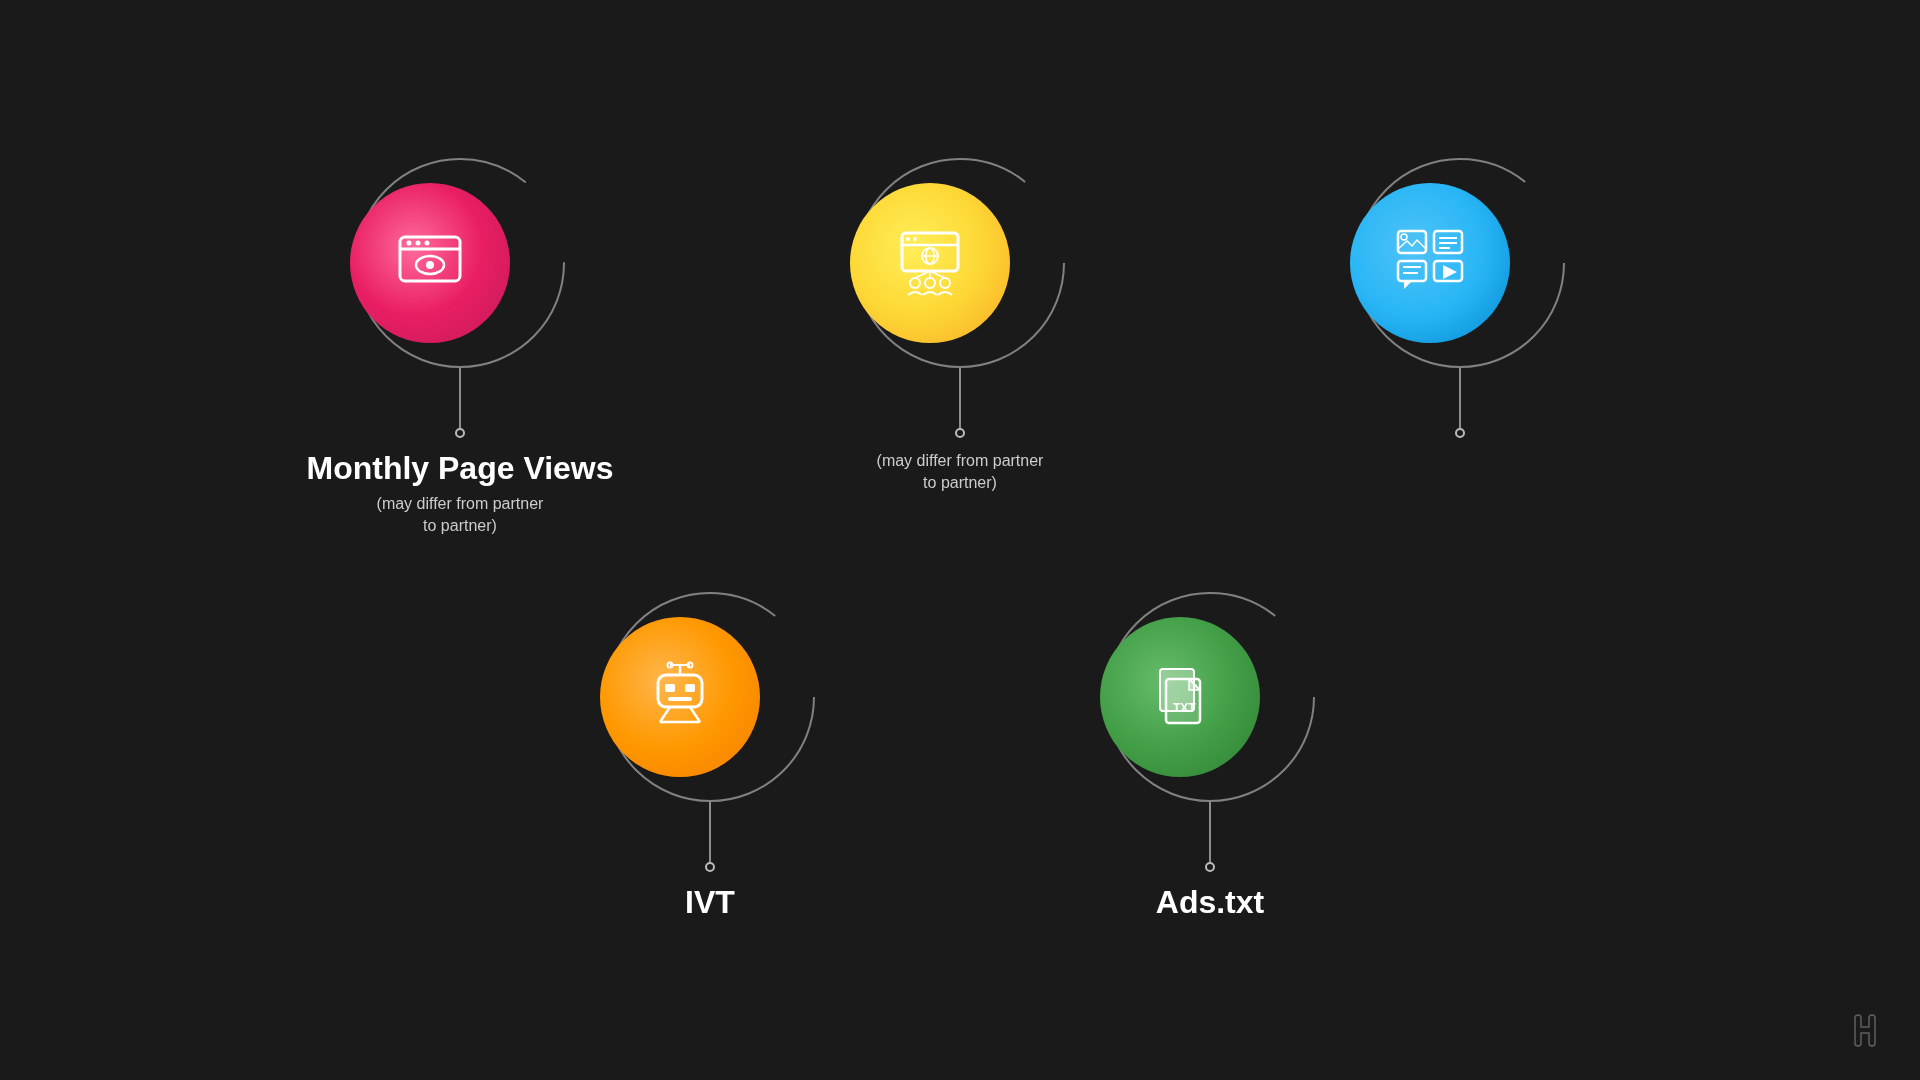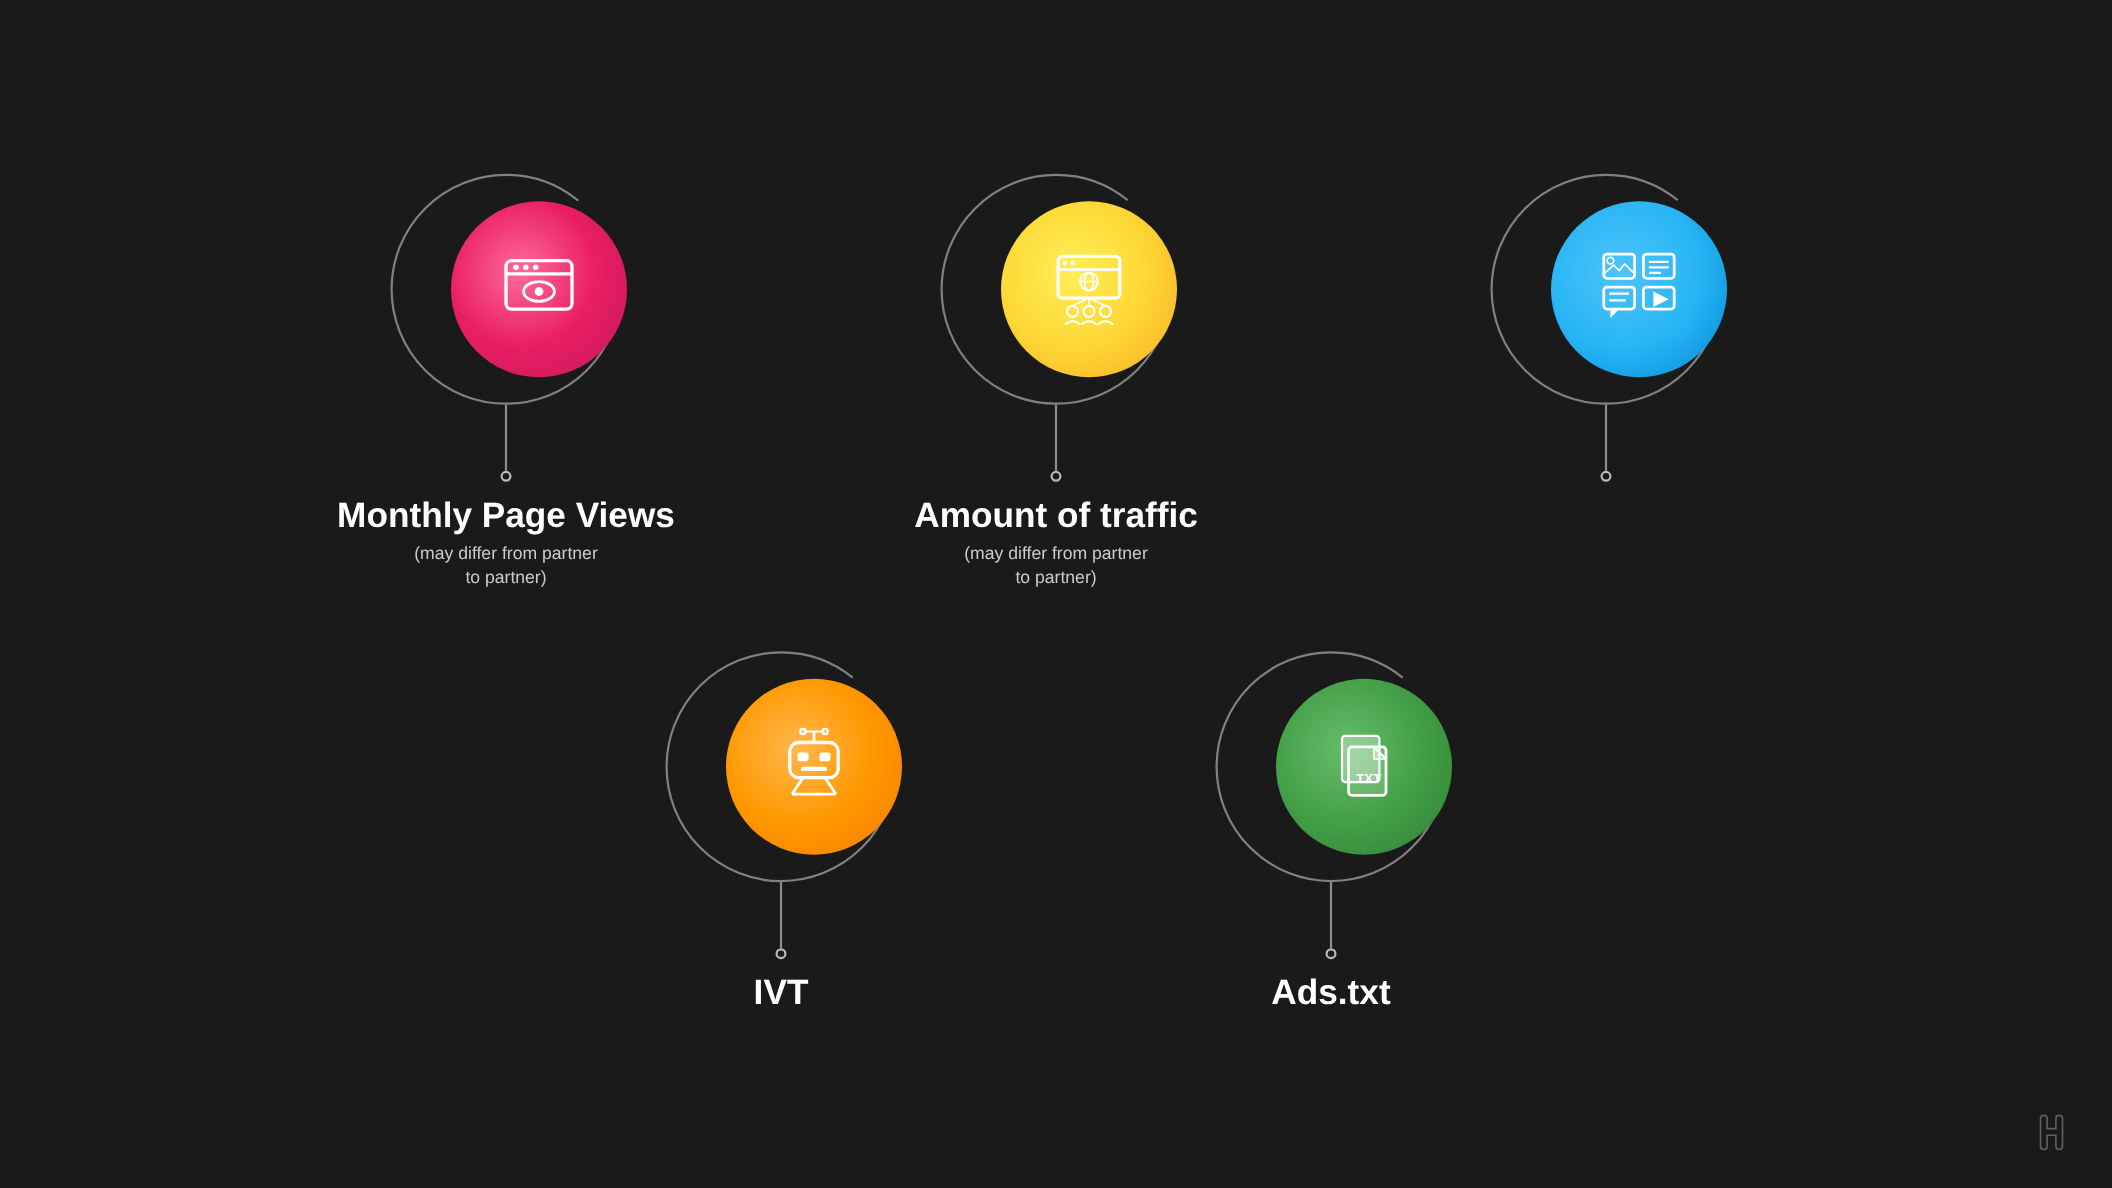--- a/index.html
+++ b/index.html
@@ -37,21 +37,21 @@
       align-items: center;
       width: 340px;
     }
 
     .circle-container {
       position: relative;
       width: 220px;
       height: 220px;
       display: flex;
       align-items: center;
-      justify-content: flex-end;
+      justify-content: flex-start;
     }
 
     .inner-circle {
       width: 160px;
       height: 160px;
       border-radius: 50%;
       display: flex;
       align-items: center;
       justify-content: center;
       position: relative;
@@ -207,21 +207,20 @@
             <line x1="40" y1="48" x2="40" y2="55" stroke="white" stroke-width="1.5"></line>
             <line x1="40" y1="48" x2="55" y2="55" stroke="white" stroke-width="1.5"></line>
           </svg>
         </div>
       </div>
       <div class="connector">
         <div class="connector-line"></div>
         <div class="connector-dot"></div>
       </div>
       <div class="text-block">
-        <div class="item-title">Amount of traffic</div>
         <div class="item-subtitle">(may differ from partner<br>to partner)</div>
       </div>
     </div>
 
     <div class="item">
       <div class="circle-container">
         <svg class="arc-overlay" viewBox="0 0 220 220">
           <circle cx="110" cy="110" r="104" fill="none" stroke="rgba(255,255,255,0.45)" stroke-width="2" stroke-dasharray="560 100" stroke-dashoffset="0"></circle>
         </svg>
         <div class="inner-circle blue-gradient">

